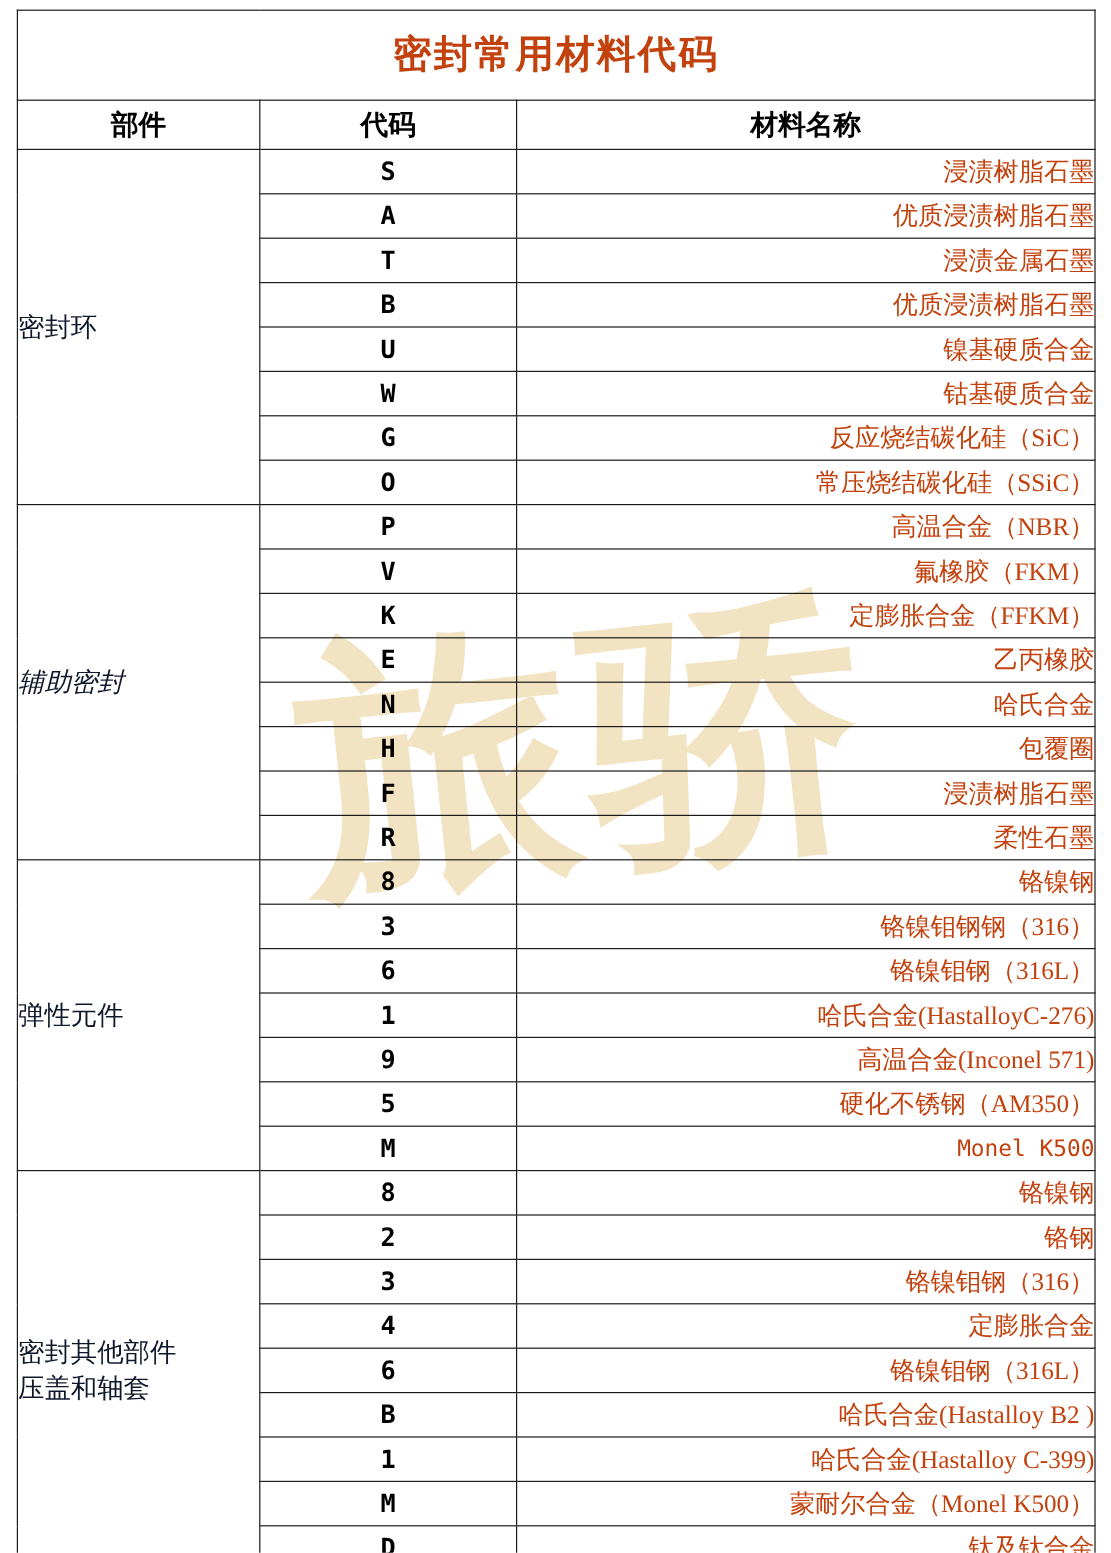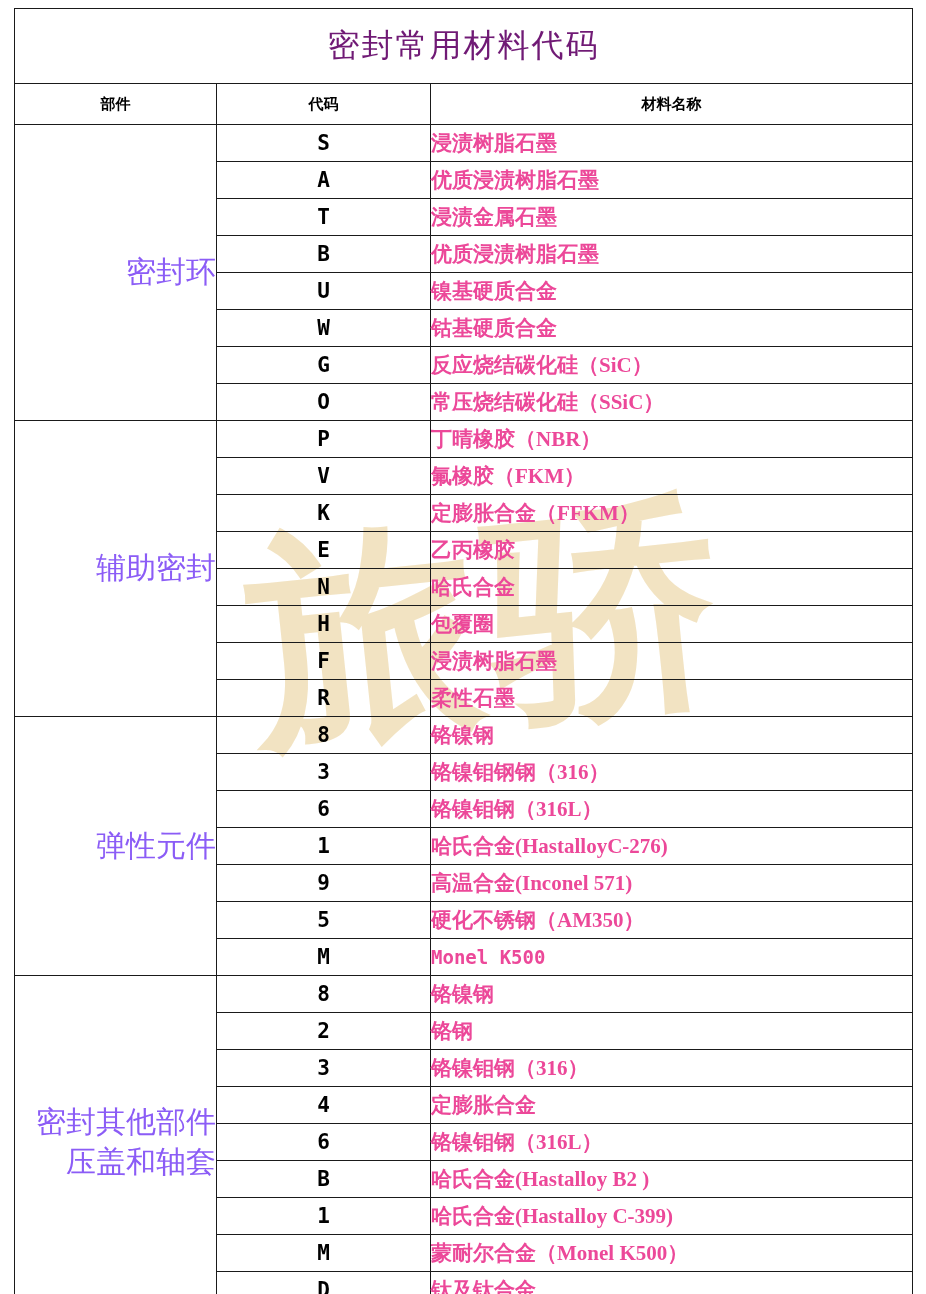--- a/index.html
+++ b/index.html
@@ -46,57 +46,56 @@
   table.code-table td, table.code-table th {
     border: 1px solid #1a1a1a;
     padding: 0;
     background: transparent;
   }
   .title-cell {
     height: 74px;
     text-align: center;
     vertical-align: middle;
     font-size: 32px;
-    font-weight: 400;
+    font-weight: 700;
     letter-spacing: 2px;
-    color: #701a75;
+    color: #c2410c;
   }
   .head-cell {
     height: 40px;
     text-align: center;
     vertical-align: middle;
-    font-size: 15px;
+    font-size: 23px;
     font-weight: 700;
     color: #000;
   }
   .group-cell {
-    text-align: right;
-    vertical-align: middle;
-    font-size: 30px;
-    color: #8b5cf6;
+    text-align: left;
+    vertical-align: middle;
+    font-size: 22px;
+    color: #0f172a;
     line-height: 1.35;
   }
   .code-cell {
     height: 36px;
     text-align: center;
     vertical-align: middle;
     font-size: 21px;
     font-weight: 700;
     font-family: "DejaVu Sans Mono", "Liberation Mono", monospace;
     color: #000;
   }
   .name-cell {
     height: 36px;
-    text-align: left;
+    text-align: right;
     vertical-align: middle;
     font-size: 21px;
-    color: #ec4899;
+    color: #c2410c;
     padding-left: 10px;
     font-family: "Liberation Serif", "DejaVu Serif", serif;
-    font-weight: bold;
   }
   .name-cell.mono {
     font-family: "DejaVu Sans Mono", "Liberation Mono", monospace;
     font-size: 19px;
     letter-spacing: 0px;
   }
   col.c-part { width: 202px; }
   col.c-code { width: 214px; }
   col.c-name { width: 482px; }
 </style>
@@ -147,23 +146,23 @@
         </tr>
         <tr>
           <td class="code-cell">G</td>
           <td class="name-cell">反应烧结碳化硅（SiC）</td>
         </tr>
         <tr>
           <td class="code-cell">O</td>
           <td class="name-cell">常压烧结碳化硅（SSiC）</td>
         </tr>
         <tr>
-          <td class="group-cell" rowspan="8" style="white-space: pre-line;">辅助密封</td>
+          <td class="group-cell" rowspan="8" style="white-space: pre-line; font-style: italic;">辅助密封</td>
           <td class="code-cell">P</td>
-          <td class="name-cell">丁晴橡胶（NBR）</td>
+          <td class="name-cell">高温合金（NBR）</td>
         </tr>
         <tr>
           <td class="code-cell">V</td>
           <td class="name-cell">氟橡胶（FKM）</td>
         </tr>
         <tr>
           <td class="code-cell">K</td>
           <td class="name-cell">定膨胀合金（FFKM）</td>
         </tr>
         <tr>

